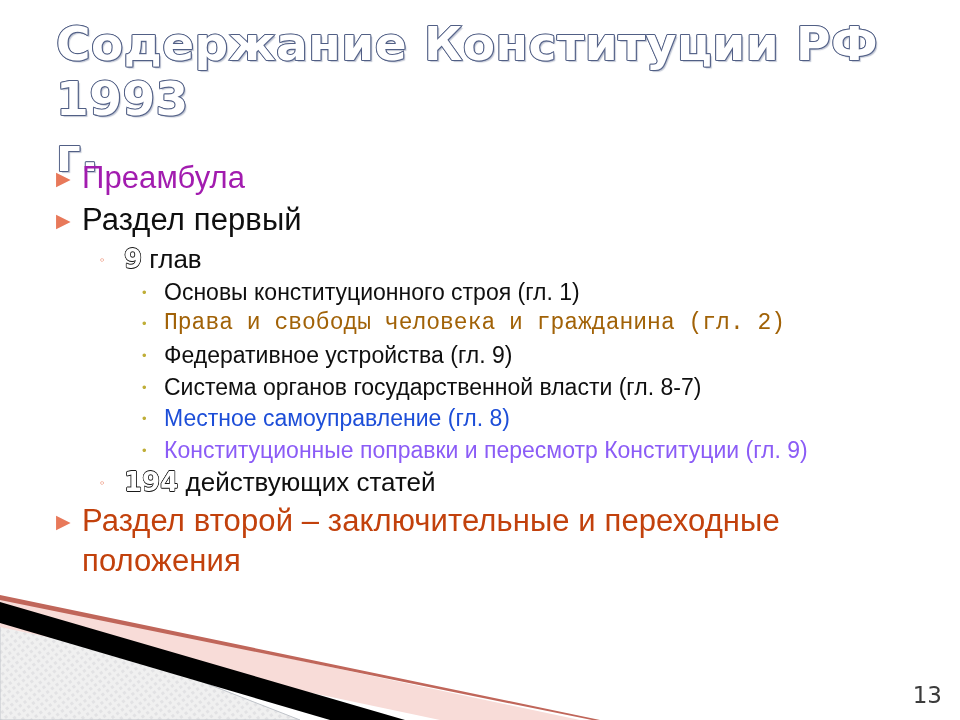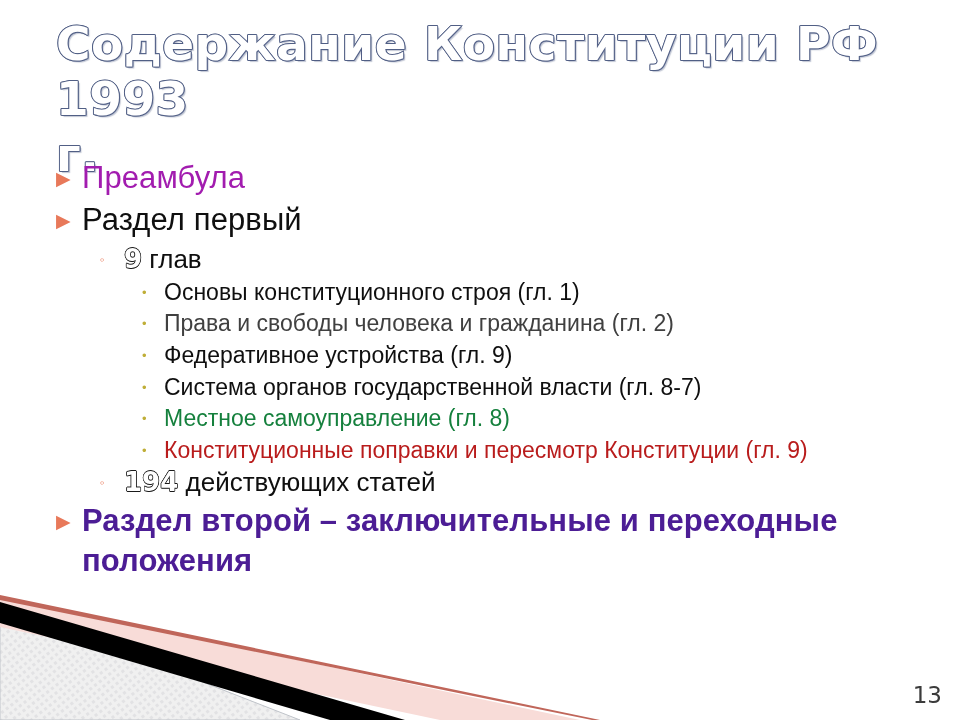--- a/index.html
+++ b/index.html
@@ -184,51 +184,51 @@
       <span class="bullet-text" style="color: rgb(15, 15, 15);"><span class="engraved">9</span><span> глав</span></span>
     </div>
 
     <div class="bullet-row lvl3">
       <span class="bullet-mark" style="color: rgb(191, 174, 56);">•</span>
       <span class="bullet-text" style="color: rgb(15, 15, 15);">Основы конституционного строя (гл. 1)</span>
     </div>
 
     <div class="bullet-row lvl3">
       <span class="bullet-mark" style="color: rgb(191, 174, 56);">•</span>
-      <span class="bullet-text" style="color: #404040;">Права и свободы человека и гражданина (гл. 2)</span>
+      <span class="bullet-text" style="color: #a16207; font-family: Liberation Mono, monospace;">Права и свободы человека и гражданина (гл. 2)</span>
     </div>
 
     <div class="bullet-row lvl3">
       <span class="bullet-mark" style="color: rgb(191, 174, 56);">•</span>
       <span class="bullet-text" style="color: rgb(15, 15, 15);">Федеративное устройства (гл. 9)</span>
     </div>
 
     <div class="bullet-row lvl3">
       <span class="bullet-mark" style="color: rgb(191, 174, 56);">•</span>
       <span class="bullet-text" style="color: rgb(15, 15, 15);">Система органов государственной власти (гл. 8-7)</span>
     </div>
 
     <div class="bullet-row lvl3">
       <span class="bullet-mark" style="color: rgb(191, 174, 56);">•</span>
-      <span class="bullet-text" style="color: #15803d;">Местное самоуправление (гл. 8)</span>
-    </div>
-
-    <div class="bullet-row lvl3">
-      <span class="bullet-mark" style="color: rgb(191, 174, 56);">•</span>
-      <span class="bullet-text" style="color: #b91c1c;">Конституционные поправки и пересмотр Конституции (гл. 9)</span>
+      <span class="bullet-text" style="color: #1d4ed8;">Местное самоуправление (гл. 8)</span>
+    </div>
+
+    <div class="bullet-row lvl3">
+      <span class="bullet-mark" style="color: rgb(191, 174, 56);">•</span>
+      <span class="bullet-text" style="color: #8b5cf6;">Конституционные поправки и пересмотр Конституции (гл. 9)</span>
     </div>
 
     <div class="bullet-row lvl2">
       <span class="bullet-mark" style="color: rgb(232, 121, 90);">◦</span>
       <span class="bullet-text" style="color: rgb(15, 15, 15);"><span class="engraved">194</span><span> действующих статей</span></span>
     </div>
 
     <div class="bullet-row lvl1">
       <span class="bullet-mark" style="color: rgb(232, 121, 90);">▶</span>
-      <span class="bullet-text" style="color: #4c1d95; font-weight: bold;">Раздел второй – заключительные и переходные положения</span>
+      <span class="bullet-text" style="color: #c2410c;">Раздел второй – заключительные и переходные положения</span>
     </div>
 
   </div>
 
   <div class="decor">
     <svg width="660" height="145" viewBox="0 0 660 145" xmlns="http://www.w3.org/2000/svg">
       <defs>
         <pattern id="hatch" width="6" height="6" patternUnits="userSpaceOnUse" patternTransform="rotate(-38)">
           <rect width="6" height="6" fill="#F0F0F0"></rect>
           <rect width="3" height="3" fill="#E2E2E4"></rect>

